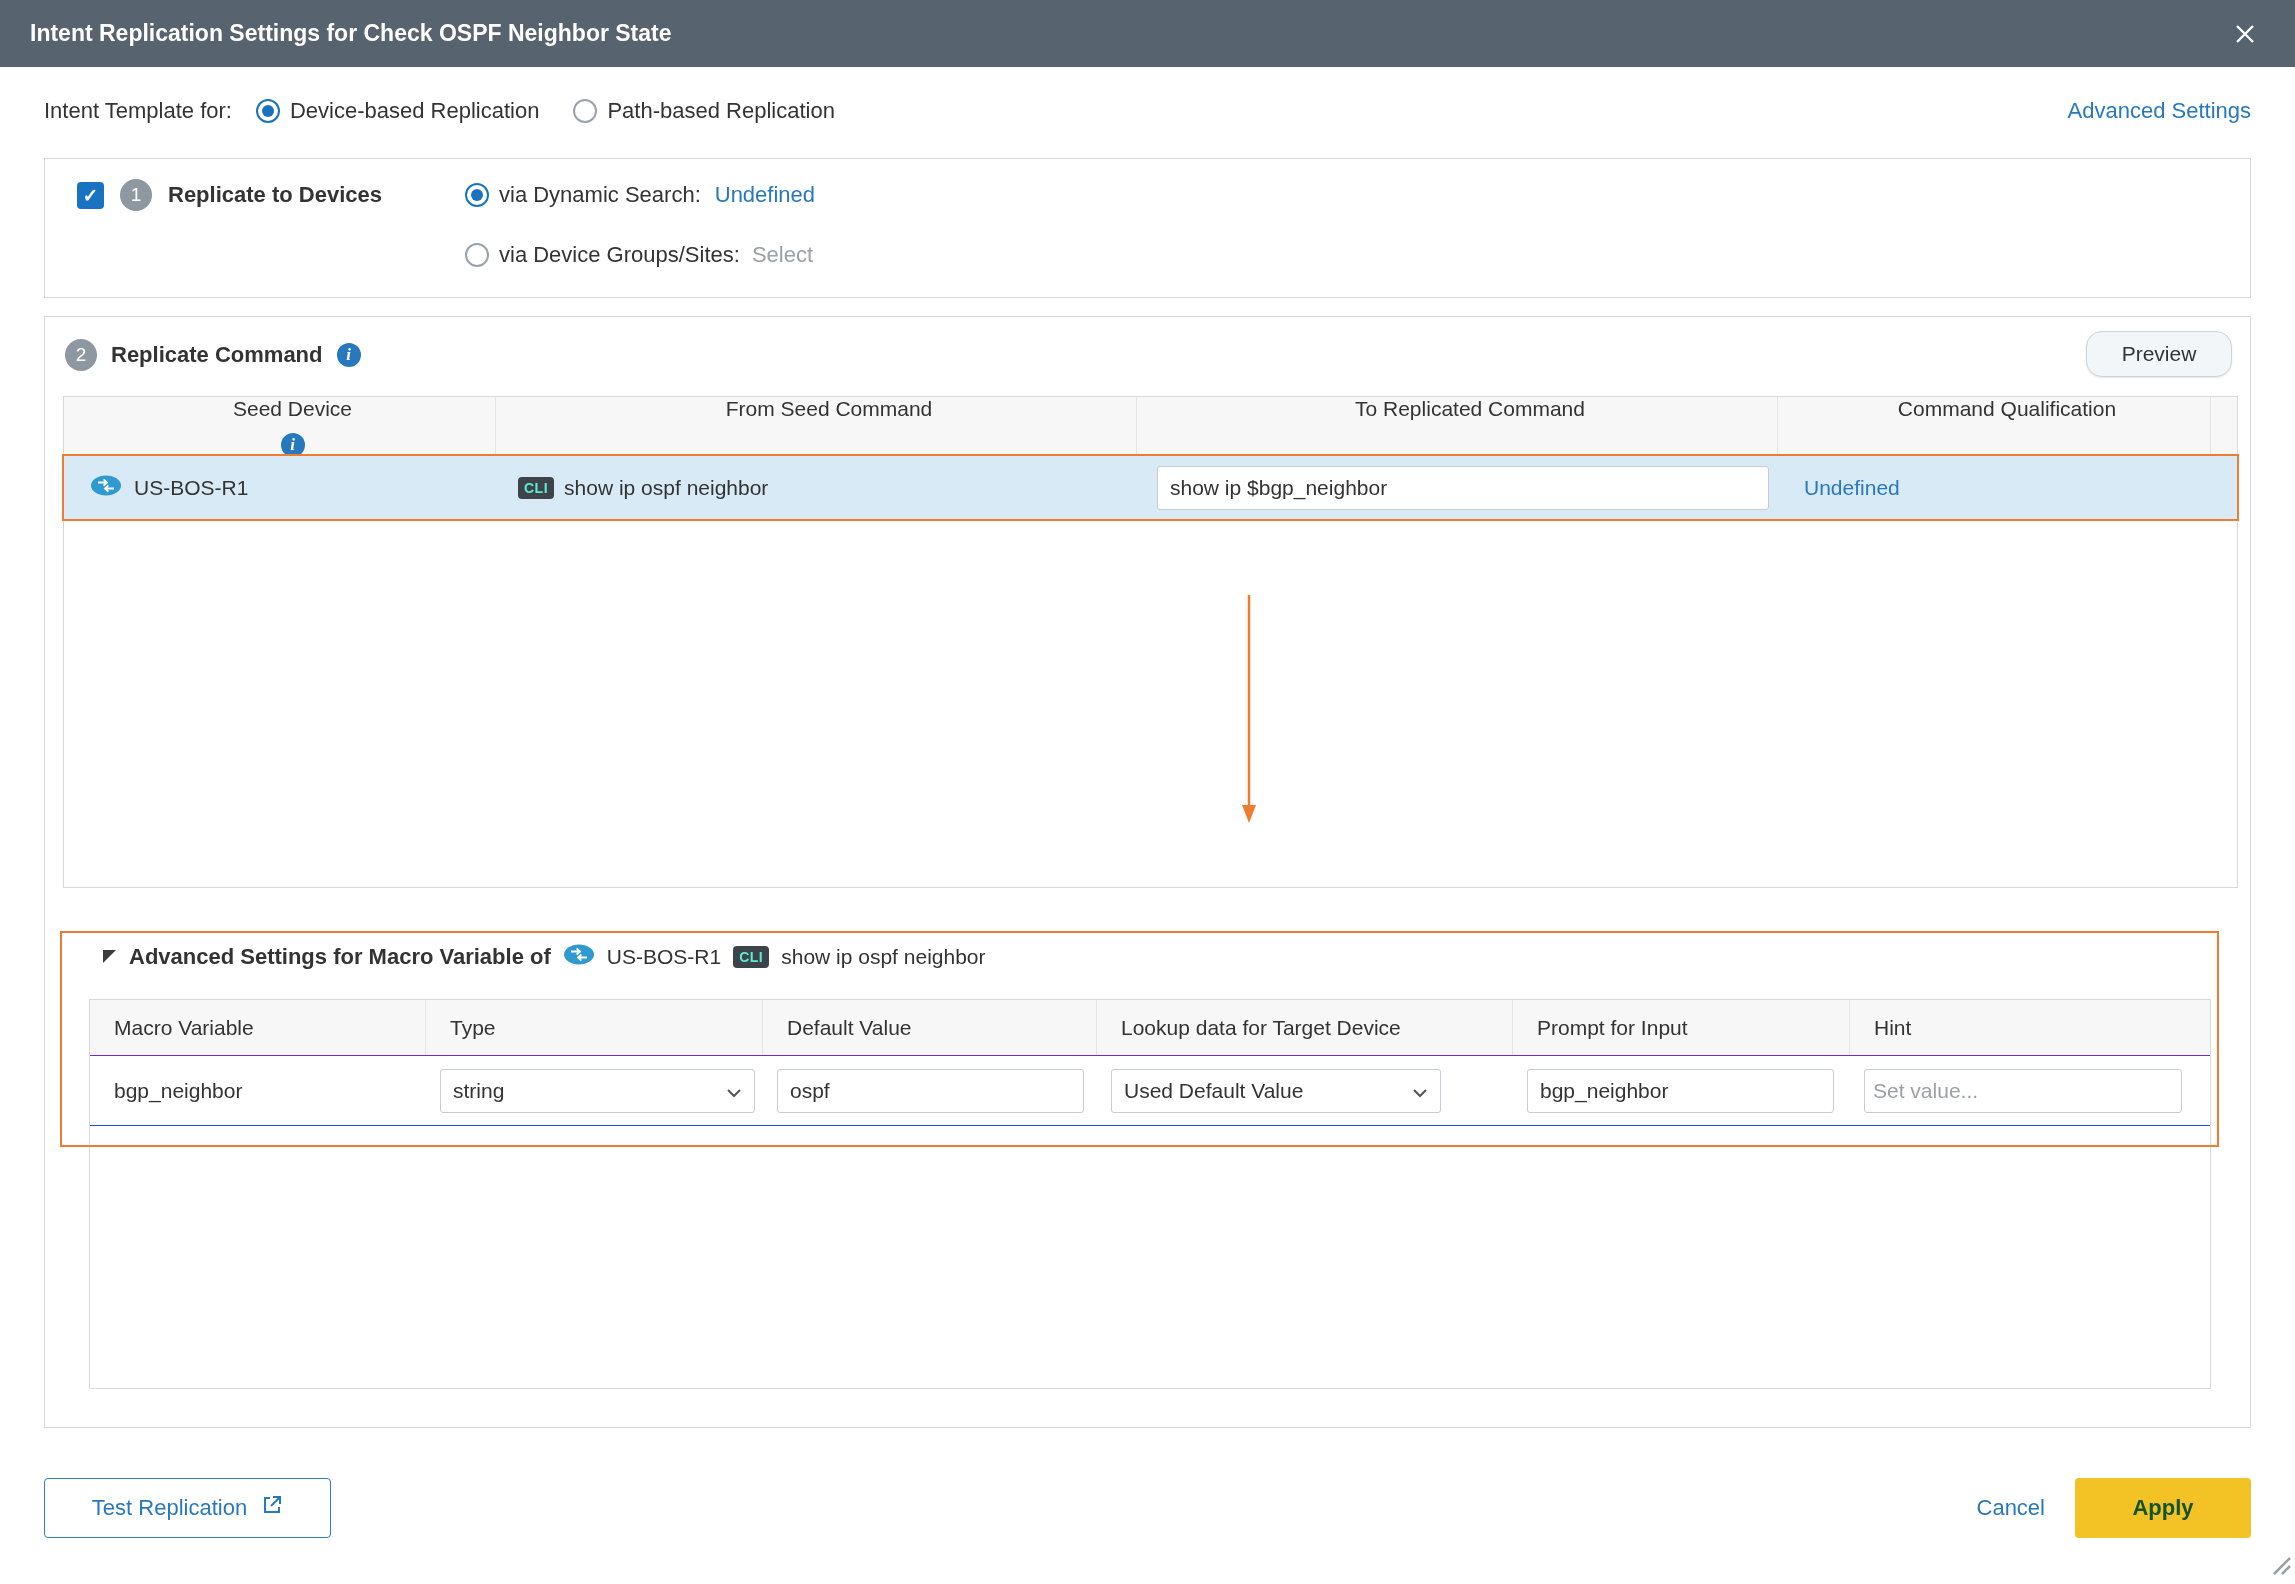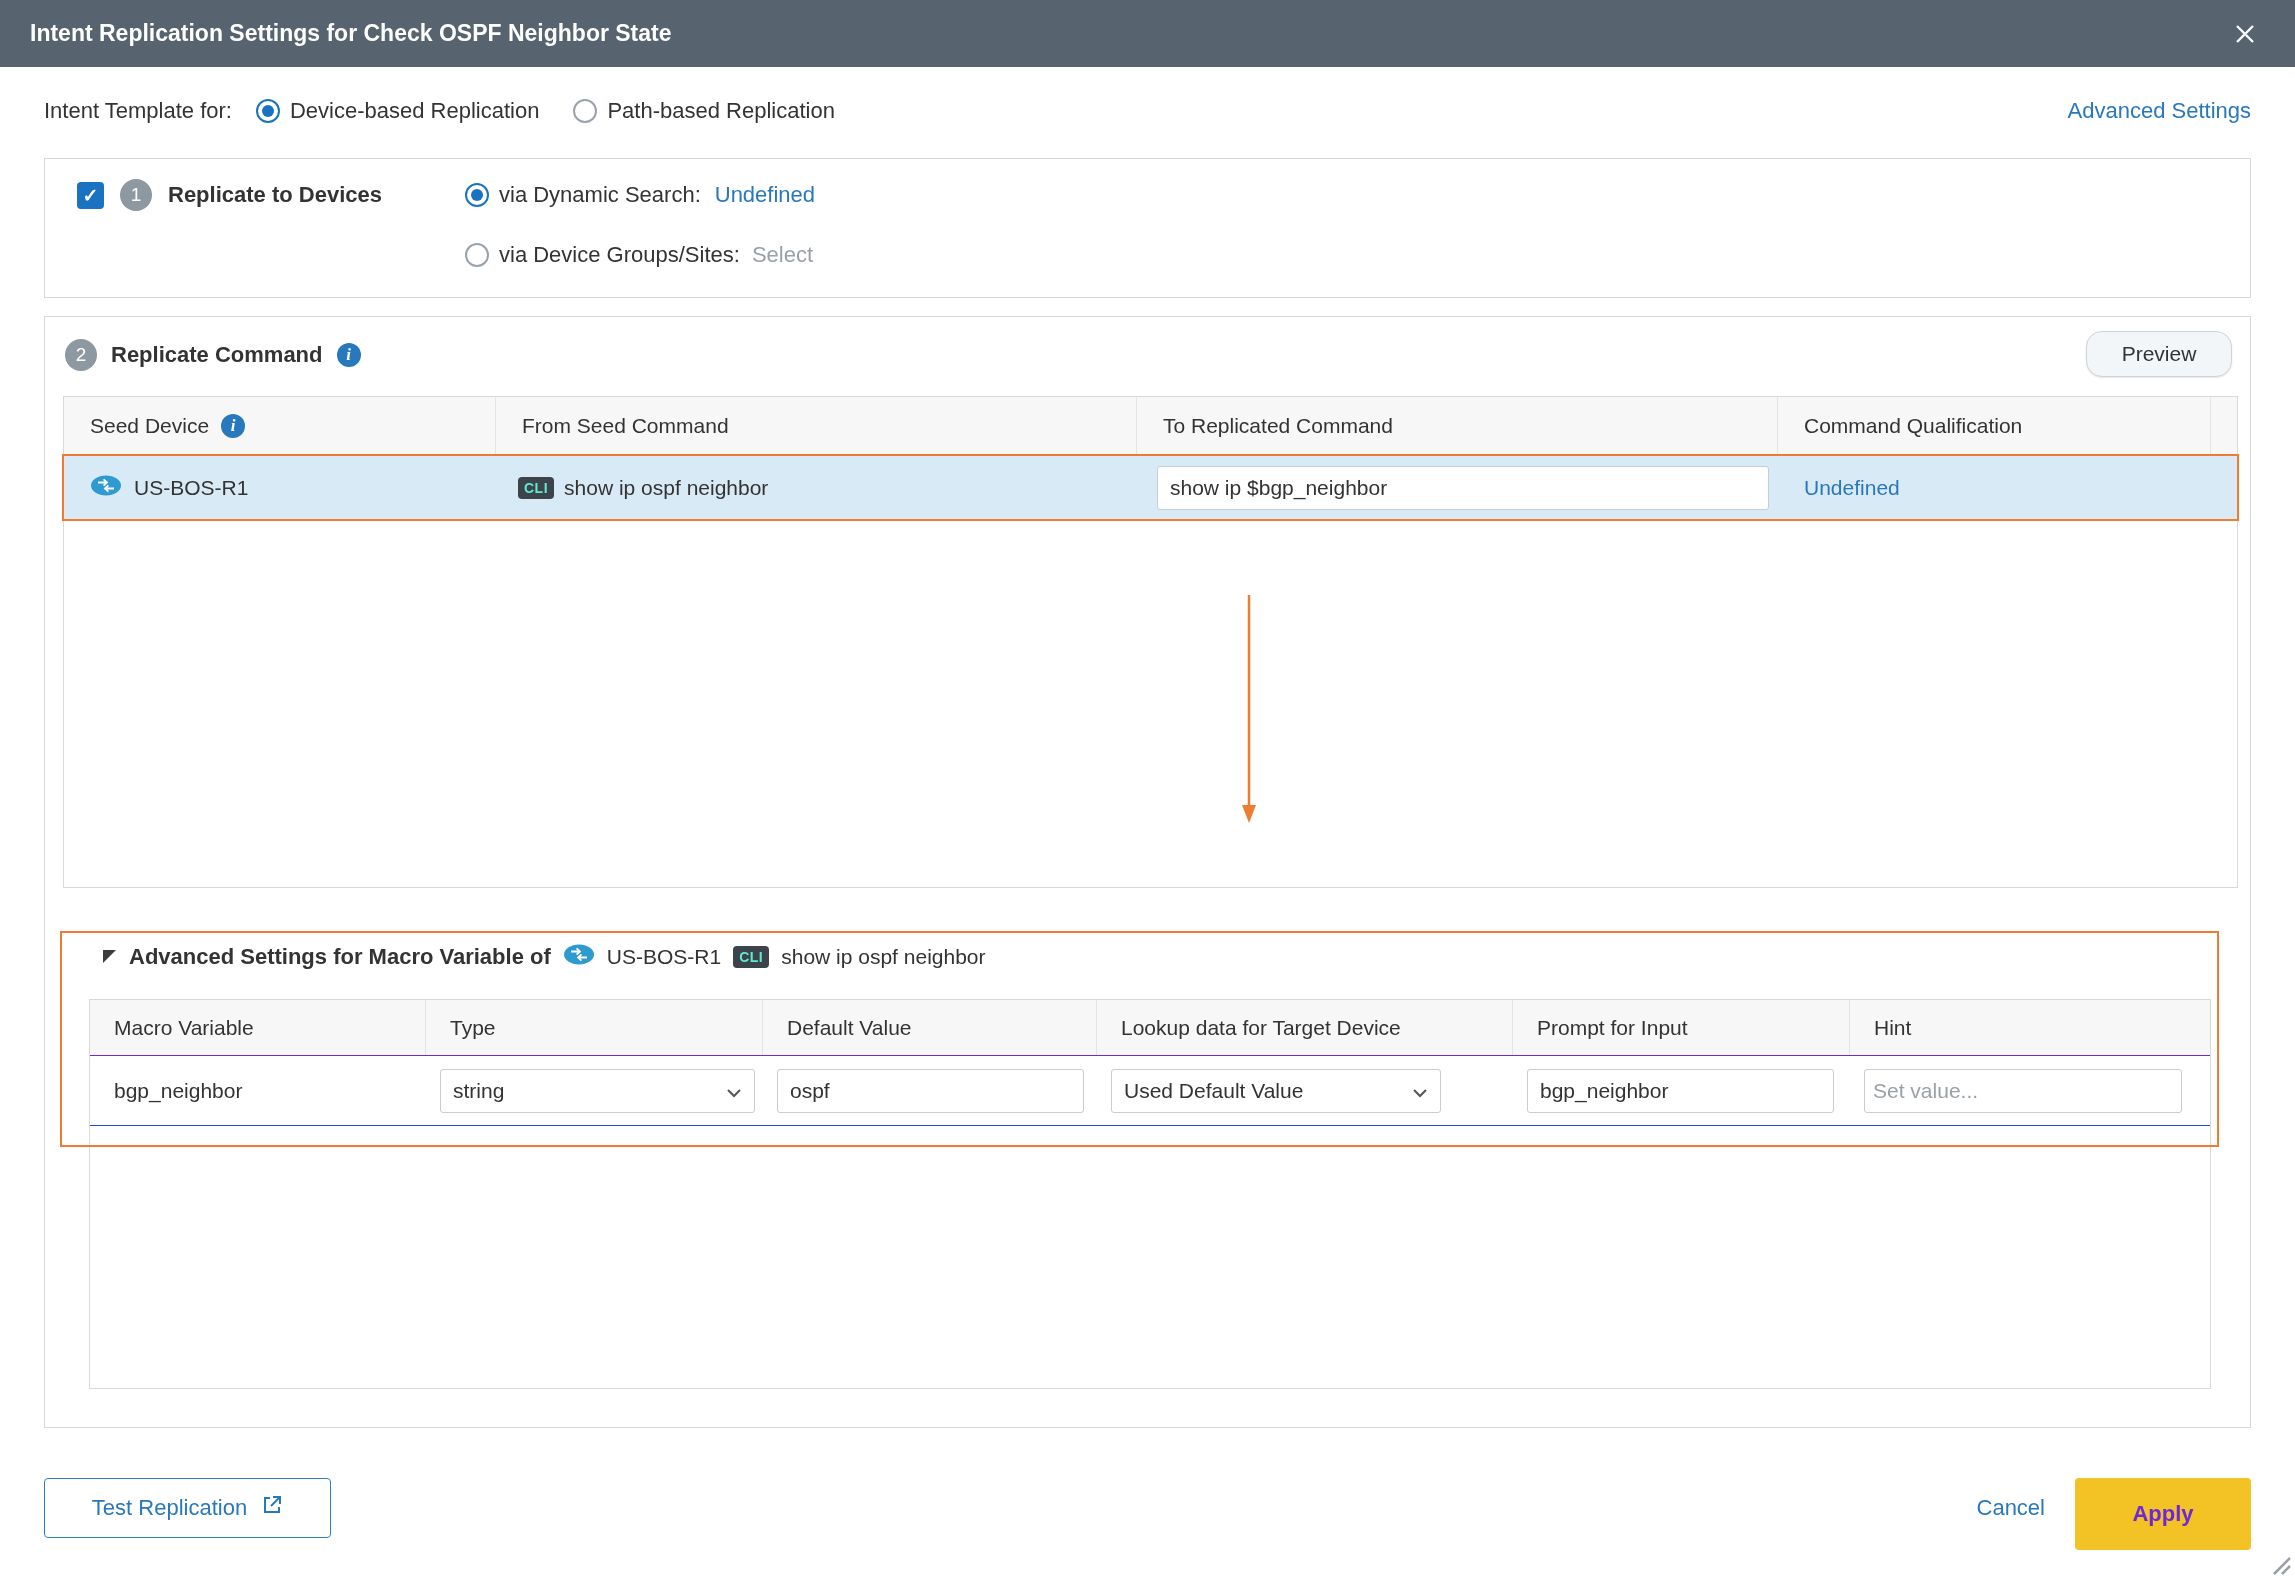--- a/index.html
+++ b/index.html
@@ -39,21 +39,21 @@
   .val-link{margin-left:14px;font-size:22px;}
   .val-gray{margin-left:12px;color:#9aa0a6;font-size:22px;}
 
   
   .box2-head{position:absolute;left:20px;top:16px;height:44px;display:flex;align-items:center;gap:14px;}
   .preview-btn{position:absolute;right:18px;top:14px;width:146px;height:46px;background:#f2f6f9;border:1px solid #cdd5dc;border-radius:16px;font-size:21px;display:flex;align-items:center;justify-content:center;cursor:pointer;box-shadow:0 1px 2px rgba(0,0,0,.10);color:#333;}
 
   
   .main-table{position:absolute;left:18px;top:79px;width:2175px;height:492px;border:1px solid #d9d9d9;}
   .mt-head{height:58px;display:flex;background:#f7f7f7;border-bottom:1px solid #d9d9d9;}
-  .mt-hcell{display:flex;align-items:center;padding-left:26px;border-right:1px solid #e4e4e4;font-size:21px;gap:12px;}
+  .mt-hcell{display:flex;align-items:center;padding-left:26px;border-right:1px solid #e4e4e4;font-size:21px;gap:12px;flex-direction:column;}
   .mt-hcell:last-child{border-right:none;}
   .c1{flex:0 0 432px;} .c2{flex:0 0 641px;} .c3{flex:0 0 641px;} .c4{flex:0 0 433px;} .cg{flex:1 1 auto;}
   .mt-body{position:relative;height:432px;}
   .seed-row{position:absolute;left:-2px;right:-2px;top:-1px;height:67px;border:2px solid #ed7d31;background:#d9eaf7;display:flex;align-items:center;cursor:pointer;}
   .mt-cell{display:flex;align-items:center;height:100%;}
   .cell-seed{flex:0 0 432px;padding-left:26px;gap:12px;}
   .cell-from{flex:0 0 641px;padding-left:22px;gap:10px;}
   .cell-to{flex:0 0 641px;padding-left:20px;}
   .cell-qual{flex:1 1 auto;padding-left:26px;}
   .cli-badge{background:#3c4349;color:#5eead4;font-size:14px;font-weight:700;border-radius:4px;padding:4px 6px;line-height:1;letter-spacing:.5px;flex:0 0 auto;}
@@ -78,21 +78,21 @@
   .sel-type{width:315px;}
   .sel-lookup{width:330px;}
   .inp-default{width:307px;margin-left:14px;}
   .inp-prompt{width:307px;margin-left:14px;}
   .inp-hint{width:318px;margin-left:14px;padding-left:8px;}
   .macro-orange{position:absolute;left:15px;top:614px;width:2159px;height:216px;border:2px solid #ed7d31;pointer-events:none;z-index:4;}
 
   
   .test-btn{position:absolute;left:44px;top:1478px;width:287px;height:60px;border:1px solid #2f80c2;border-radius:4px;background:#fff;color:#2878be;font-size:22px;display:flex;align-items:center;justify-content:center;gap:14px;cursor:pointer;}
   .cancel-link{position:absolute;right:250px;top:1478px;height:60px;display:flex;align-items:center;font-size:22px;}
-  .apply-btn{position:absolute;right:44px;top:1478px;width:176px;height:72px;background:#f3c325;border:none;border-radius:4px;font-size:22px;font-weight:600;color:#6d28d9;display:flex;align-items:center;justify-content:center;cursor:pointer;}
+  .apply-btn{position:absolute;right:44px;top:1478px;width:176px;height:60px;background:#f3c325;border:none;border-radius:4px;font-size:22px;font-weight:600;color:#14532d;display:flex;align-items:center;justify-content:center;cursor:pointer;}
   .resize-handle{position:absolute;right:3px;bottom:3px;cursor:nwse-resize;}
 </style>
 </head>
 <body>
 
 <div class="titlebar">
   <span class="title">Intent Replication Settings for Check OSPF Neighbor State</span>
   <span class="close-btn">
     <svg width="26" height="26" viewBox="0 0 26 26">
         <path d="M5 5 L21 21 M21 5 L5 21" stroke="#fff" stroke-width="2.4" fill="none"></path>

